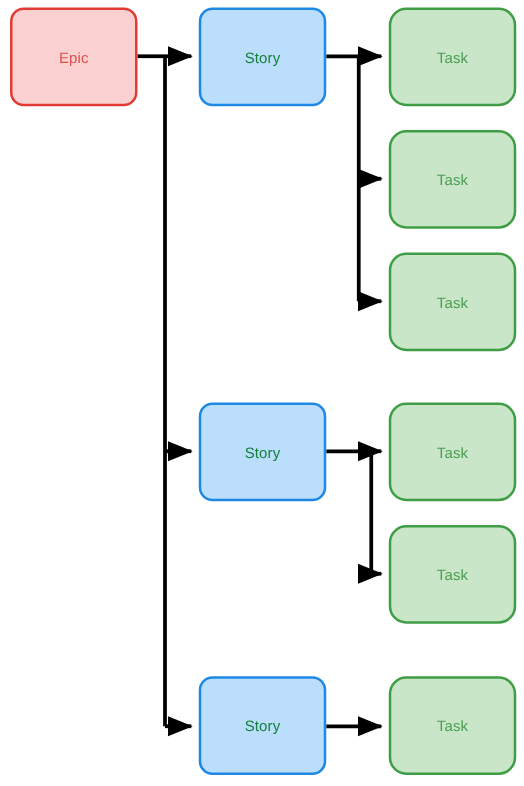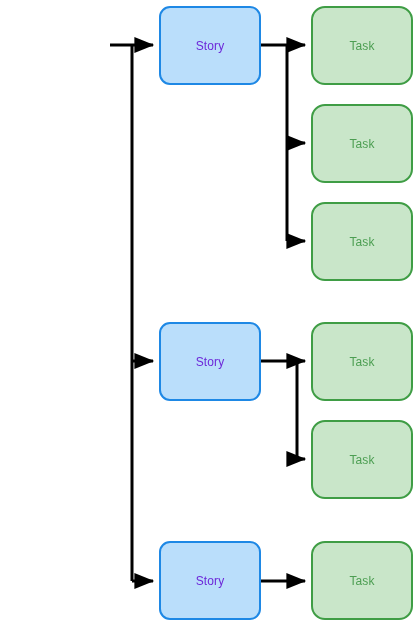--- a/index.html
+++ b/index.html
@@ -48,21 +48,21 @@
   }
   .node-epic {
     background: #fbd0d0;
     border-color: #e23b36;
   }
   .node-epic .node-label { color: #e2504b; }
   .node-story {
     background: #badefb;
     border-color: #1e88e5;
   }
-  .node-story .node-label { color: #6d28d9; }
+  .node-story .node-label { color: #15803d; }
   .node-task {
     background: #c9e6c9;
     border-color: #3f9d45;
     border-radius: 14px;
   }
   .node-task .node-label { color: #4c9e52; }
 </style>
 </head>
 <body>
 
@@ -97,20 +97,23 @@
       <path d="M261,361 L297,361" stroke="#000000" stroke-width="3" fill="none"></path>
       <path d="M297,361 L297,459" stroke="#000000" stroke-width="3" fill="none"></path>
     </g>
 
     <path d="M297,361 L305,361" stroke="#000000" stroke-width="3" fill="none" marker-end="url(#arrowhead)"></path>
     <path d="M297,459 L305,459" stroke="#000000" stroke-width="3" fill="none" marker-end="url(#arrowhead)"></path>
 
     <path d="M261,581 L305,581" stroke="#000000" stroke-width="3" fill="none" marker-end="url(#arrowhead)"></path>
   </svg>
 
+  <div class="node node-epic" style="left:8px; top:6px; width:102px; height:79px;">
+    <span class="node-label">Epic</span>
+  </div>
 
   <div class="node node-story" style="left:159px; top:6px; width:102px; height:79px;">
     <span class="node-label">Story</span>
   </div>
   <div class="node node-story" style="left:159px; top:322px; width:102px; height:79px;">
     <span class="node-label">Story</span>
   </div>
   <div class="node node-story" style="left:159px; top:541px; width:102px; height:79px;">
     <span class="node-label">Story</span>
   </div>

